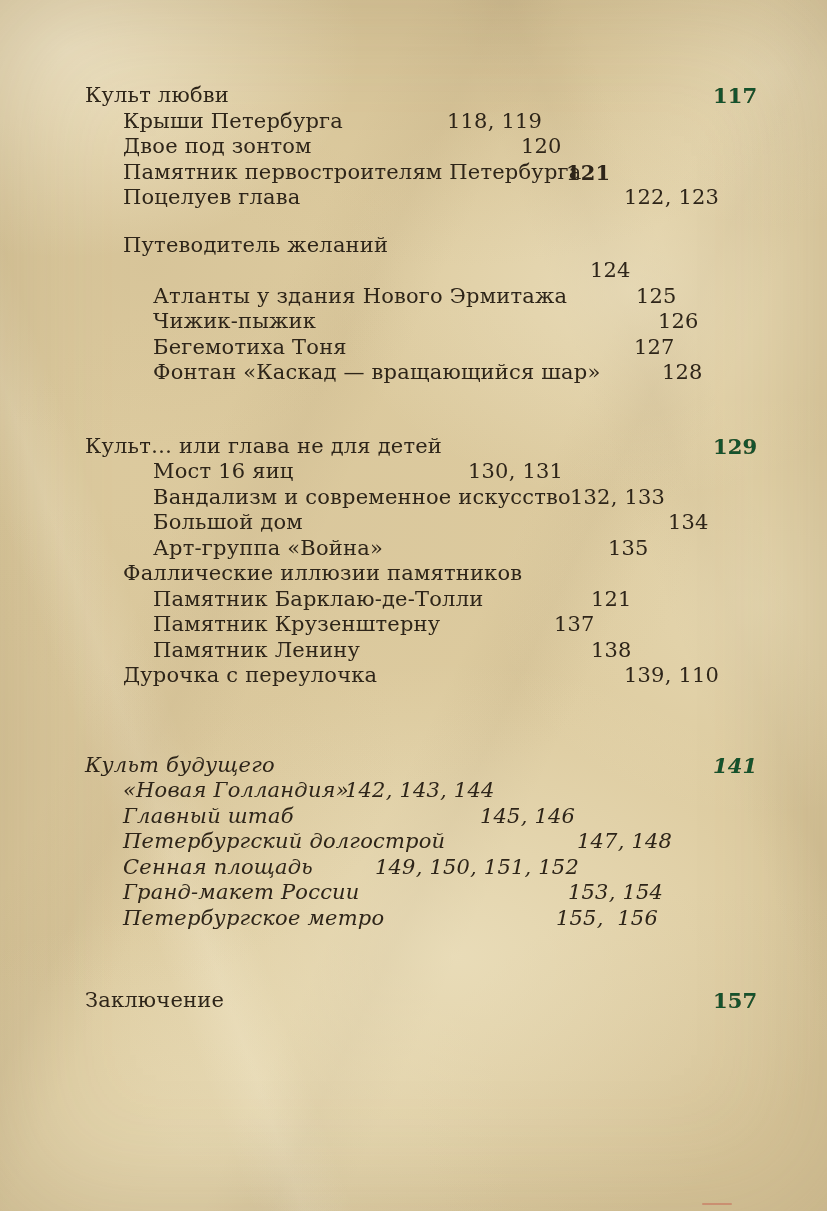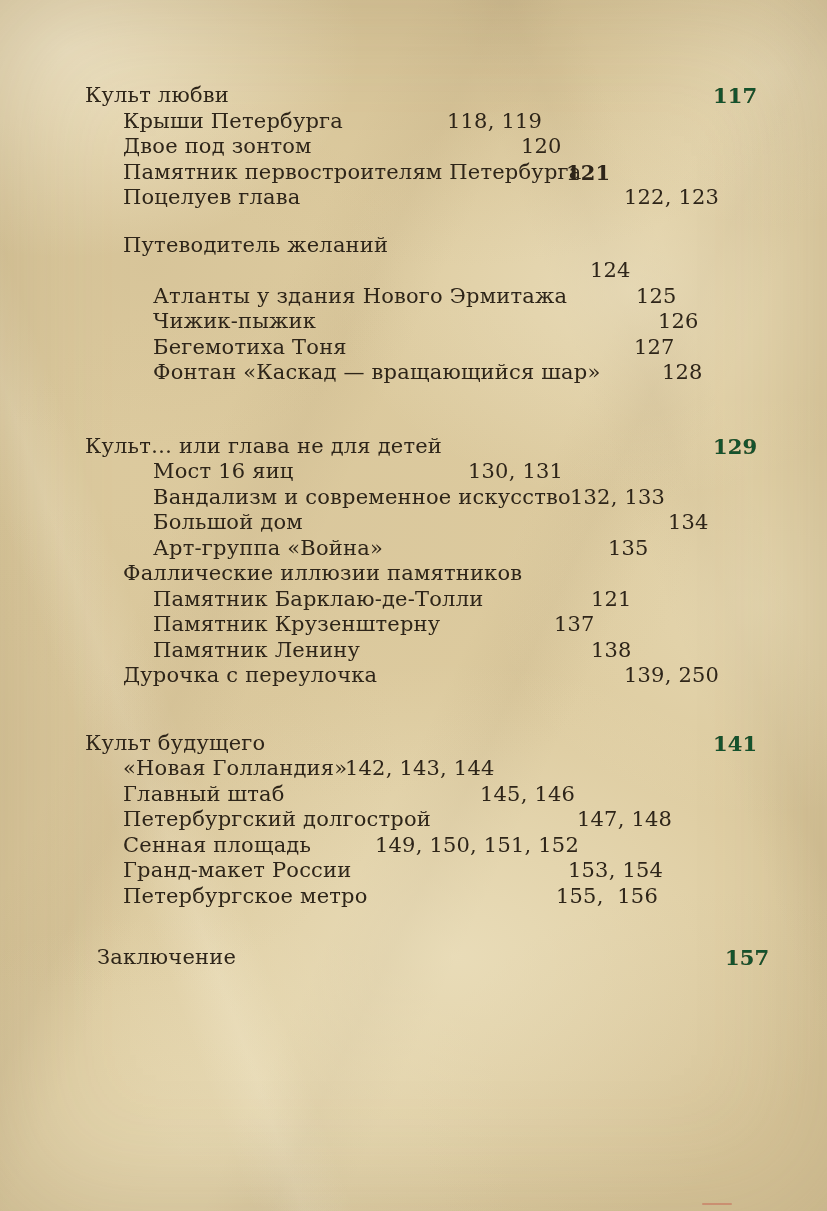--- a/index.html
+++ b/index.html
@@ -34,21 +34,21 @@
   }
   .row{position:relative;height:25.5px;}
   .title{position:absolute;white-space:nowrap;}
   .i1{left:85px;} .i2{left:123px;} .i3{left:153px;}
   .pages{position:absolute;white-space:pre;}
   .rednum{
     position:absolute;left:713px;font-weight:bold;
     color:#14532d;text-shadow:0 0 .5px rgba(181,40,30,.55);
   }
   .sec1{margin-top:22px;} .sec2{margin-top:48px;}
-  .sec3{margin-top:42px;} .sec4{margin-top:36px;padding-left:12px;}
+  .sec3{margin-top:64px;font-style:italic;} .sec4{margin-top:57px;}
   .red-dash{
     position:absolute;left:702px;top:1203px;width:30px;height:2px;
     background:rgba(198,108,88,.55);border-radius:1px;
   }
 </style>
 </head>
 <body>
 
 <div class="paper"></div>
 <div class="toc">
@@ -129,21 +129,21 @@
       <div class="row">
         <span class="title i3">Памятник Крузенштерну</span>
         <span class="pages" style="left: 554px;">137</span>
       </div>
       <div class="row">
         <span class="title i3">Памятник Ленину</span>
         <span class="pages" style="left: 591px;">138</span>
       </div>
       <div class="row">
         <span class="title i2">Дурочка с переулочка</span>
-        <span class="pages" style="left: 624px;">139, 250</span>
+        <span class="pages" style="left: 624px;">139, 110</span>
       </div>
     </div>
     <div class="section sec3">
       <div class="row">
         <span class="title i1">Культ будущего</span>
         <span class="rednum">141</span>
       </div>
       <div class="row">
         <span class="title i2">«Новая Голландия»</span>
         <span class="pages" style="left: 345px;">142, 143, 144</span>

